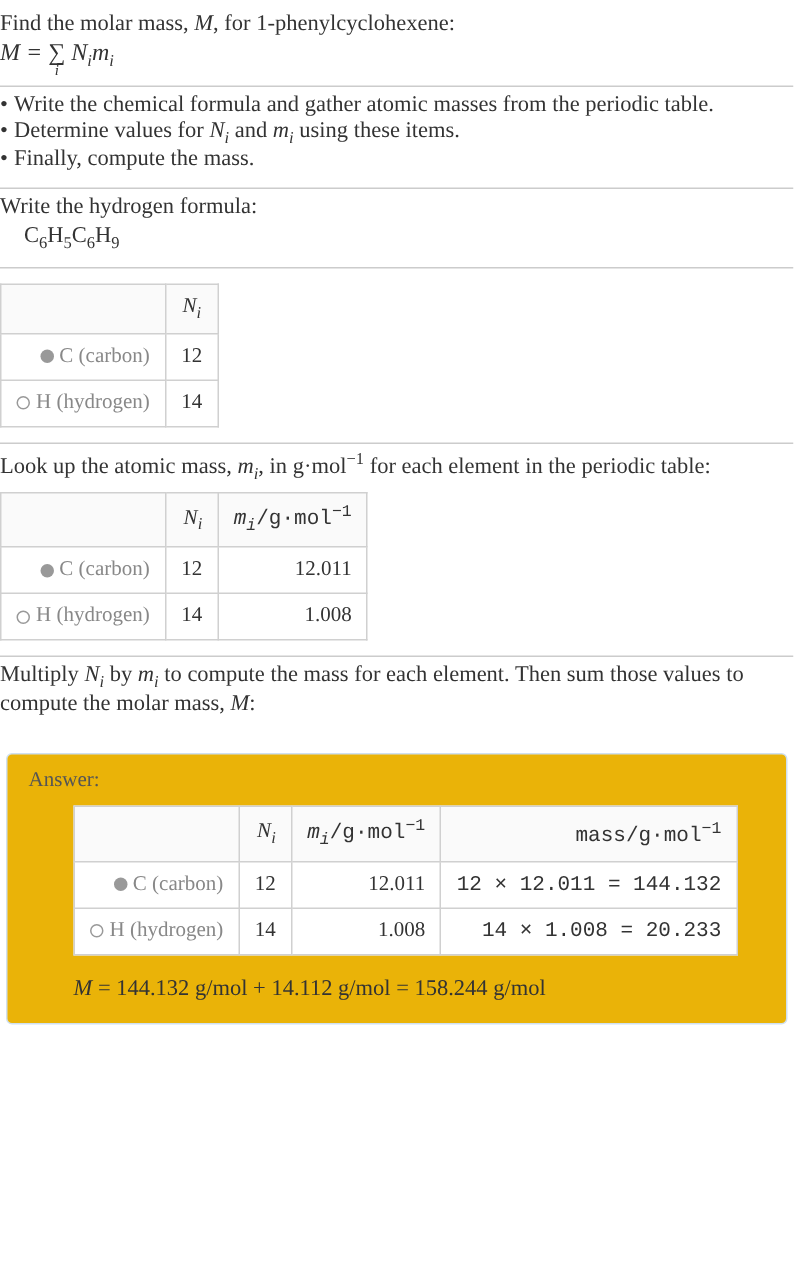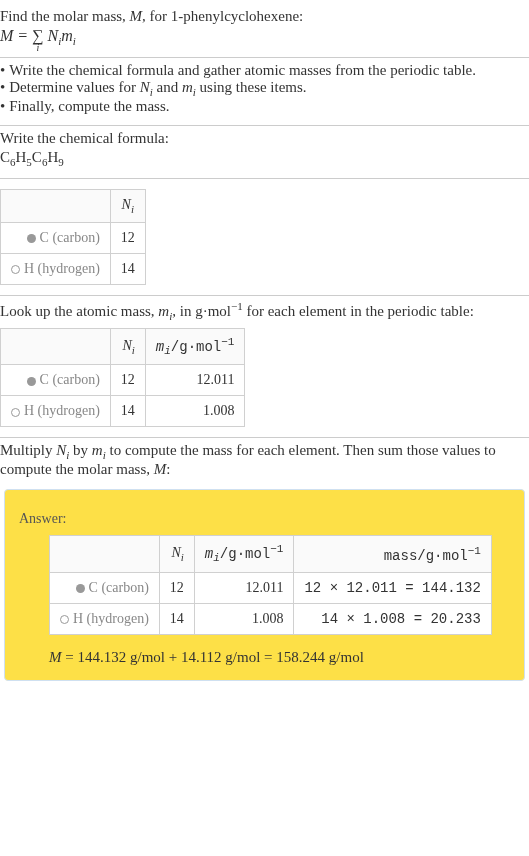--- a/index.html
+++ b/index.html
@@ -89,25 +89,25 @@
       vertical-align: middle;
     }
     .bullet-filled {
       background: #999;
     }
     .bullet-open {
       border: 1px solid #999;
       background: #fff;
     }
     .answer-box {
-      background: #fde047;
+      background: #eab308;
       border: 1px solid #cfe0f0;
       border-radius: 4px;
-      padding: 21px 14px 14px 14px;
-      margin: 1px 4px 4px 4px;
+      padding: 10px 14px 14px 14px;
+      margin: 14px 4px 4px 4px;
     }
     .answer-title {
       color: #555;
       font-size: 14px;
       margin-bottom: 8px;
     }
     .answer-box table {
       background: #fff;
       margin-left: 30px;
     }
@@ -152,22 +152,22 @@
       <span class="plan-bullet">•</span>
       <span><span>Determine values for </span><span class="ital">N</span><span class="sub">i</span><span> and </span><span class="ital">m</span><span class="sub">i</span><span> using these items.</span></span>
     </div>
   <div class="plan-line">
       <span class="plan-bullet">•</span>
       <span>Finally, compute the mass.</span>
     </div>
 </div>
 
 <div class="section section-border">
-  <div>Write the chemical formula:</div>
-  <div class="chem" style="margin-top:2px;">
+  <div>Write the hydrogen formula:</div>
+  <div class="chem" style="margin-top:2px;margin-left:16px;">
     <span>C</span><span class="chem-sub">6</span><span>H</span><span class="chem-sub">5</span><span>C</span><span class="chem-sub">6</span><span>H</span><span class="chem-sub">9</span>
   </div>
 </div>
 
 <div class="section section-border">
   <table>
     <tbody>
         <tr>
       <th></th>
       <th class="center-col"><span class="ital">N</span><span class="sub">i</span></th>

